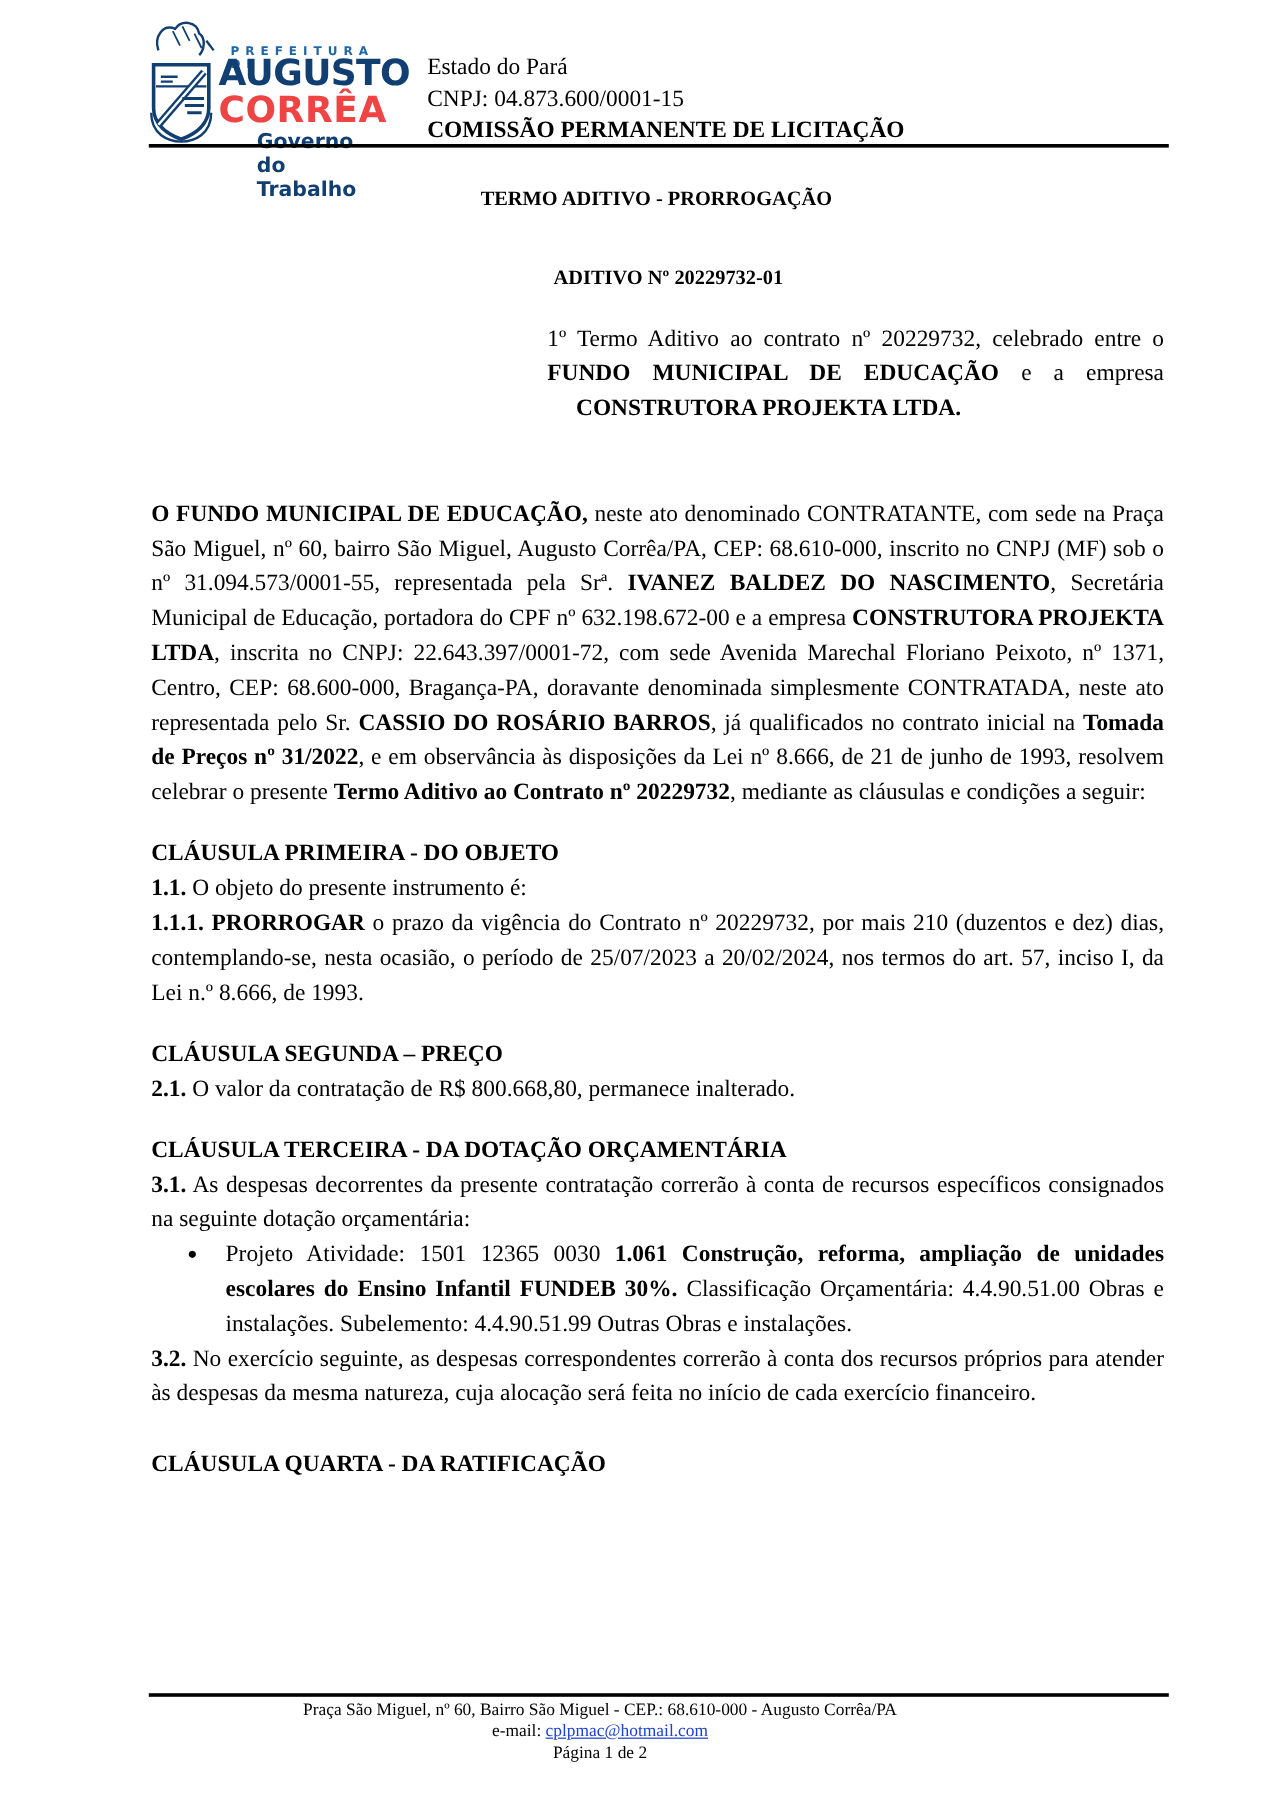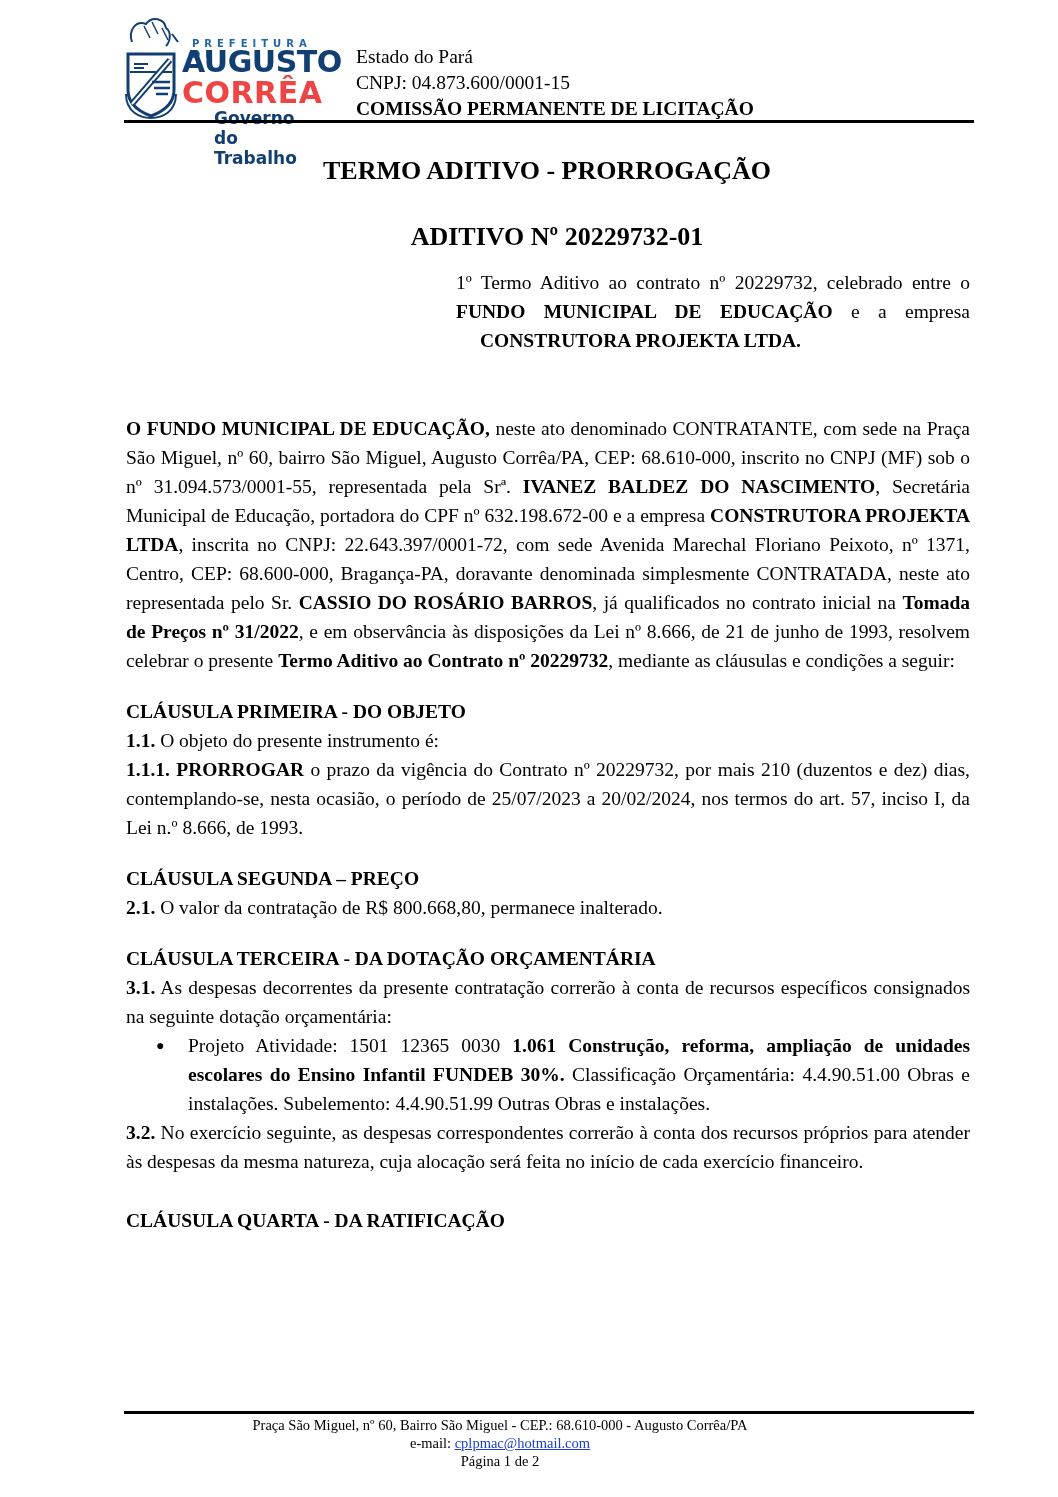--- a/index.html
+++ b/index.html
@@ -17,21 +17,21 @@
                  font-size: 30px; font-weight: 900; color: #ef4444; letter-spacing: 0.5px; line-height: 30px; }
     .logo-tag { position: absolute; left: 60px; top: 96px; font-family: "DejaVu Sans", sans-serif;
                 font-size: 17px; font-weight: bold; color: #123f72; margin-left: 32px; }
     .crest { position: absolute; left: 0; top: 0; width: 58px; height: 108px; }
 
     .hdr-lines { position: absolute; left: 356px; top: 44px; font-size: 19.5px; line-height: 26px; }
     .hdr-lines .bold { font-weight: bold; }
     .hdr-rule { position: absolute; left: 124px; top: 120px; width: 850px; height: 3px; background: #000; }
 
     
-    .title { position: absolute; left: 0; width: 1058px; text-align: center; font-weight: bold; font-size: 26px; }
+    .title { position: absolute; left: 0; width: 1058px; text-align: center; font-weight: bold; font-size: 17px; }
     .t1 { top: 156px; padding-left: 36px; box-sizing: border-box; }
     .t2 { top: 222px; padding-left: 56px; box-sizing: border-box; }
 
     .ementa { position: absolute; left: 456px; top: 268px; width: 514px; font-size: 19.5px;
               line-height: 29px; text-align: justify; }
     .ementa .line { display: block; text-align: justify; text-align-last: justify; }
     .ementa .line.last { text-align-last: left; margin-left: 24px; }
 
     
     .body { position: absolute; left: 126px; top: 414px; width: 844px; font-size: 19.5px; line-height: 29px; }

